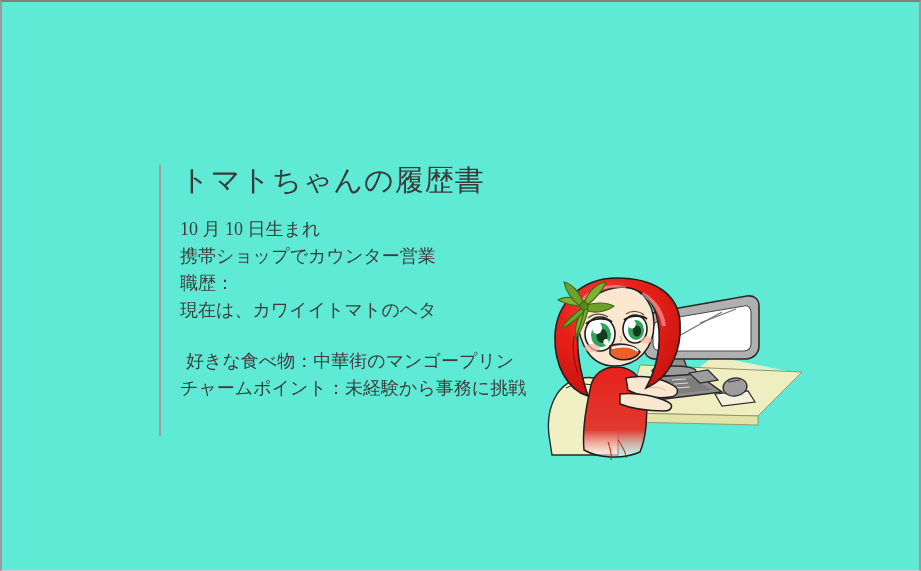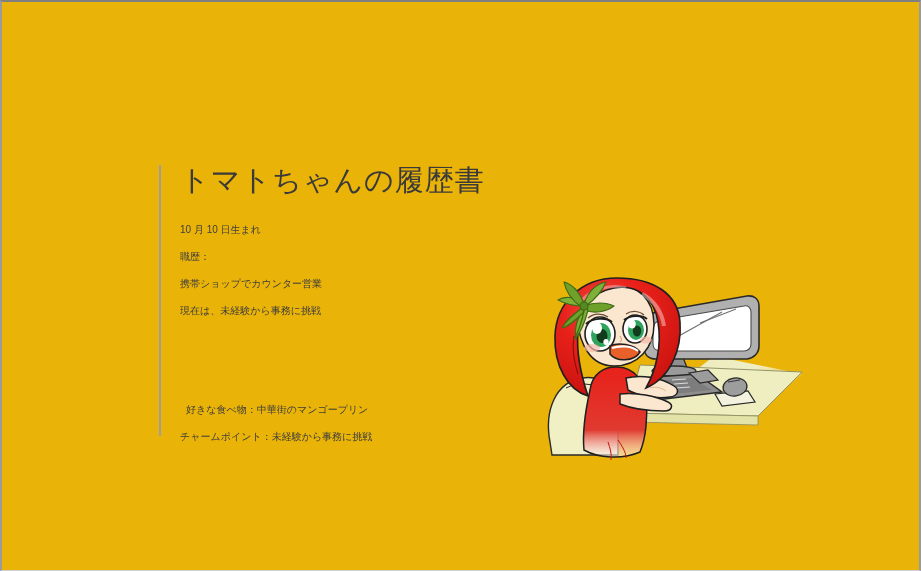--- a/index.html
+++ b/index.html
@@ -4,21 +4,21 @@
 <style>
   html, body {
     margin: 0;
     padding: 0;
     background: #ffffff;
   }
   #page {
     position: relative;
     width: 921px;
     height: 571px;
-    background: #eab308;
+    background: #5eead4;
     box-sizing: border-box;
     border-top: 2px solid #808080;
     border-left: 2px solid #9a9a9a;
     border-right: 2px solid #9a9a9a;
     border-bottom: 1px solid #cfcfcf;
     overflow: hidden;
   }
 
   
   #accent-rule {
@@ -41,29 +41,28 @@
     font-family: "Liberation Serif", "DejaVu Serif", serif;
     font-size: 29px;
     line-height: 36px;
     color: #3a3a3a;
     letter-spacing: 1px;
     white-space: nowrap;
     margin: 0 0 18px 0;
     font-weight: normal;
   }
   .body-line {
-    font-family: Liberation Sans, sans-serif;
-    font-size: 10px;
+    font-family: Liberation Serif, serif;
+    font-size: 18px;
     line-height: 27px;
     color: #3d3d3d;
     white-space: nowrap;
   }
   .body-line.indent {
     padding-left: 6px;
-    margin-top: 48px;
   }
   #spacer-gap {
     height: 24px;
   }
 
   
   #illustration {
     position: absolute;
     left: 520px;
     top: 268px;
@@ -80,23 +79,23 @@
 <body>
 
 <div id="page">
 
   <div id="accent-rule"></div>
 
   <div id="resume-text">
     <div id="resume-title">トマトちゃんの履歴書</div>
 
     <div class="body-line">10 月 10 日生まれ</div>
+    <div class="body-line">携帯ショップでカウンター営業</div>
     <div class="body-line">職歴：</div>
-    <div class="body-line">携帯ショップでカウンター営業</div>
-    <div class="body-line">現在は、未経験から事務に挑戦</div>
+    <div class="body-line">現在は、カワイイトマトのヘタ</div>
 
     <div id="spacer-gap"></div>
 
     <div class="body-line indent">好きな食べ物：中華街のマンゴープリン</div>
     <div class="body-line">チャームポイント：未経験から事務に挑戦</div>
   </div>
 
   <div id="illustration">
     <svg viewBox="0 0 300 200" xmlns="http://www.w3.org/2000/svg">
       <defs>

